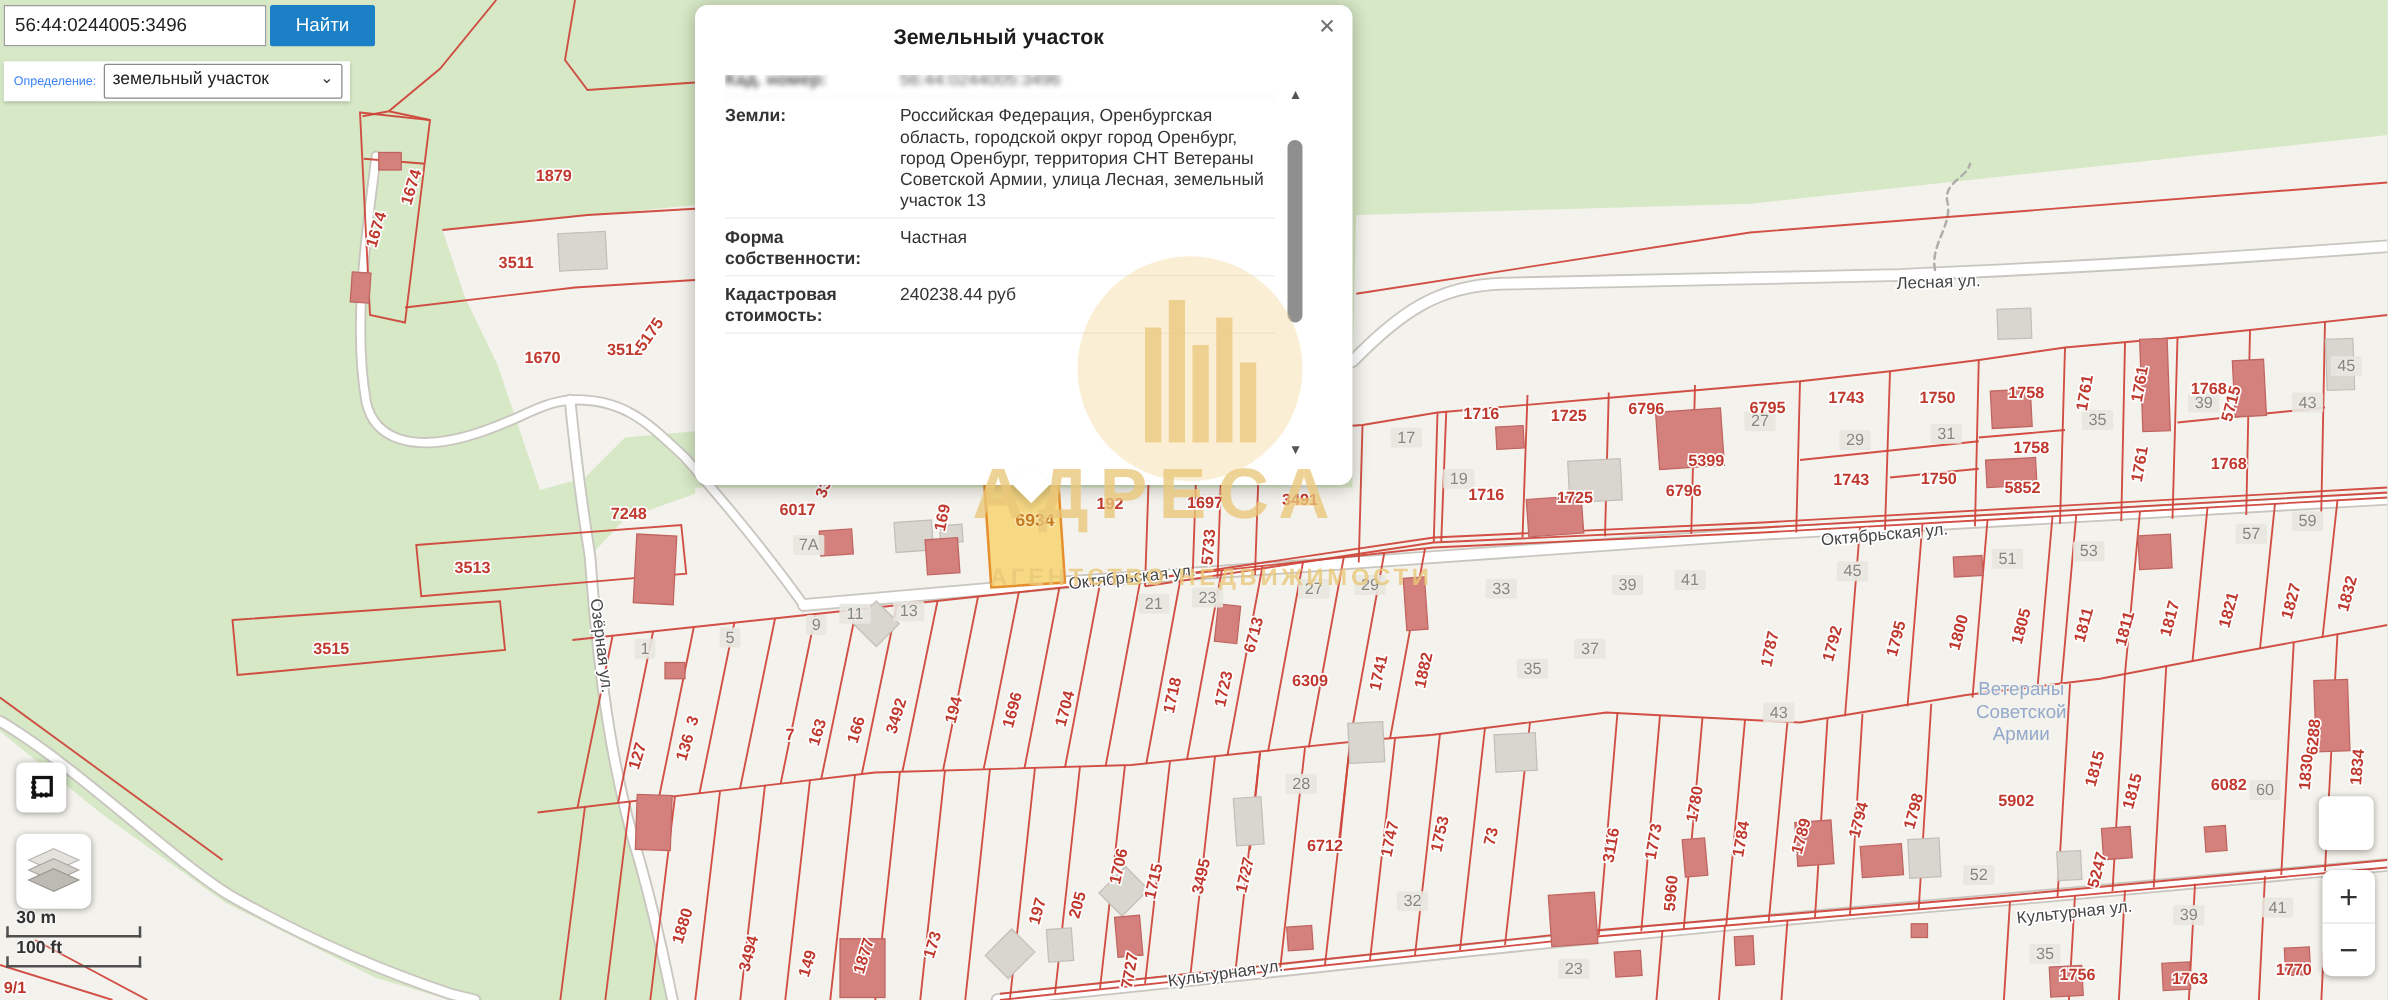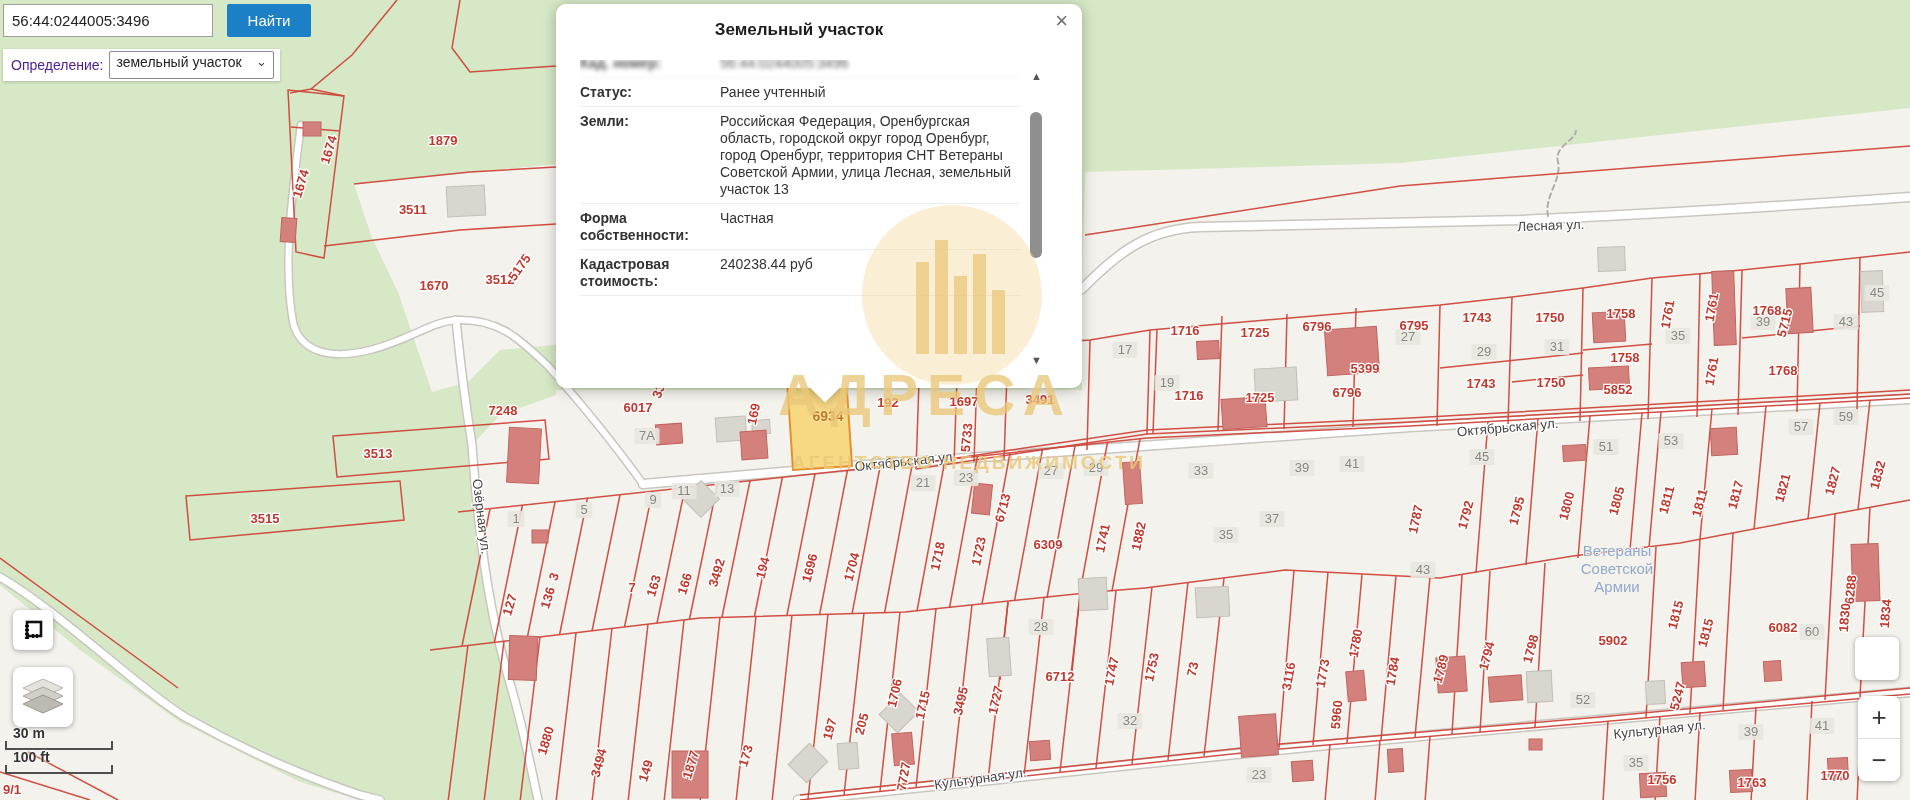--- a/index.html
+++ b/index.html
@@ -40,25 +40,25 @@
   .wm-bar{position:absolute;background:rgba(233,199,120,.75);}
   #wm-title{position:absolute;left:778px;top:362px;width:360px;font-size:57px;font-weight:bold;
             letter-spacing:9px;color:rgba(233,199,120,.78);}
   #wm-sub{position:absolute;left:786px;top:452px;width:360px;font-size:19px;font-weight:bold;
           letter-spacing:3px;color:rgba(233,199,120,.8);text-align:right;}
 
   
   #search-wrap{position:absolute;left:3px;top:4px;z-index:30;display:flex;}
   #search-input{width:192px;height:31px;background:#fff;border:1px solid #9d9d9d;
                 font-size:15px;color:#222;padding:0 8px;line-height:31px;}
-  #search-btn{width:84px;height:33px;margin-left:14px;background:#1b80c6;color:#fff;font-size:15px;
+  #search-btn{width:84px;height:33px;margin-left:3px;background:#1b80c6;color:#fff;font-size:15px;
               text-align:center;line-height:33px;border-radius:2px;cursor:pointer;}
   #def-wrap{position:absolute;left:3px;top:49px;z-index:30;width:277px;height:32px;background:#fff;
             box-shadow:0 1px 3px rgba(0,0,0,.2);display:flex;align-items:center;}
-  #def-label{font-size:14px;color:#4c1d95;padding:0 6px 0 8px;}
+  #def-label{font-size:10px;color:#3b82f6;padding:0 6px 0 8px;}
   #def-select{flex:1;height:24px;border:1px solid #8a8a8a;border-radius:2px;margin-right:6px;
               font-size:14px;color:#222;padding:2px 4px 0 6px;position:relative;background:#fff;cursor:pointer;}
   #def-select .chev{position:absolute;right:6px;top:2px;font-size:13px;color:#444;}
 
   
   .ctl{position:absolute;background:#fff;border-radius:6px;box-shadow:0 1px 5px rgba(0,0,0,.35);z-index:30;}
   #btn-measure{left:13px;top:610px;width:40px;height:40px;display:flex;align-items:center;justify-content:center;cursor:pointer;}
   #btn-layers{left:13px;top:667px;width:60px;height:60px;border-radius:8px;display:flex;align-items:center;justify-content:center;cursor:pointer;}
   #btn-blank{left:1855px;top:637px;width:44px;height:43px;cursor:pointer;}
   #zoom-ctl{left:1858px;top:696px;width:42px;height:85px;border-radius:8px;overflow:hidden;}
@@ -382,24 +382,20 @@
   <div id="popup">
     <div class="pointer"></div>
     <div id="popup-title">Земельный участок</div>
     <div id="popup-close">×</div>
     <div id="popup-rows">
         <div class="prow cut">
           <div class="pl">Кад. номер:</div>
           <div class="pv">56:44:0244005:3496</div>
         </div>
         <div class="prow">
-          <div class="pl">Статус:</div>
-          <div class="pv">Ранее учтенный</div>
-        </div>
-        <div class="prow">
           <div class="pl">Земли:</div>
           <div class="pv">Российская Федерация, Оренбургская область, городской округ город Оренбург, город Оренбург, территория СНТ Ветераны Советской Армии, улица Лесная, земельный участок 13</div>
         </div>
         <div class="prow">
           <div class="pl">Форма собственности:</div>
           <div class="pv">Частная</div>
         </div>
         <div class="prow">
           <div class="pl">Кадастровая стоимость:</div>
           <div class="pv">240238.44 руб</div>

